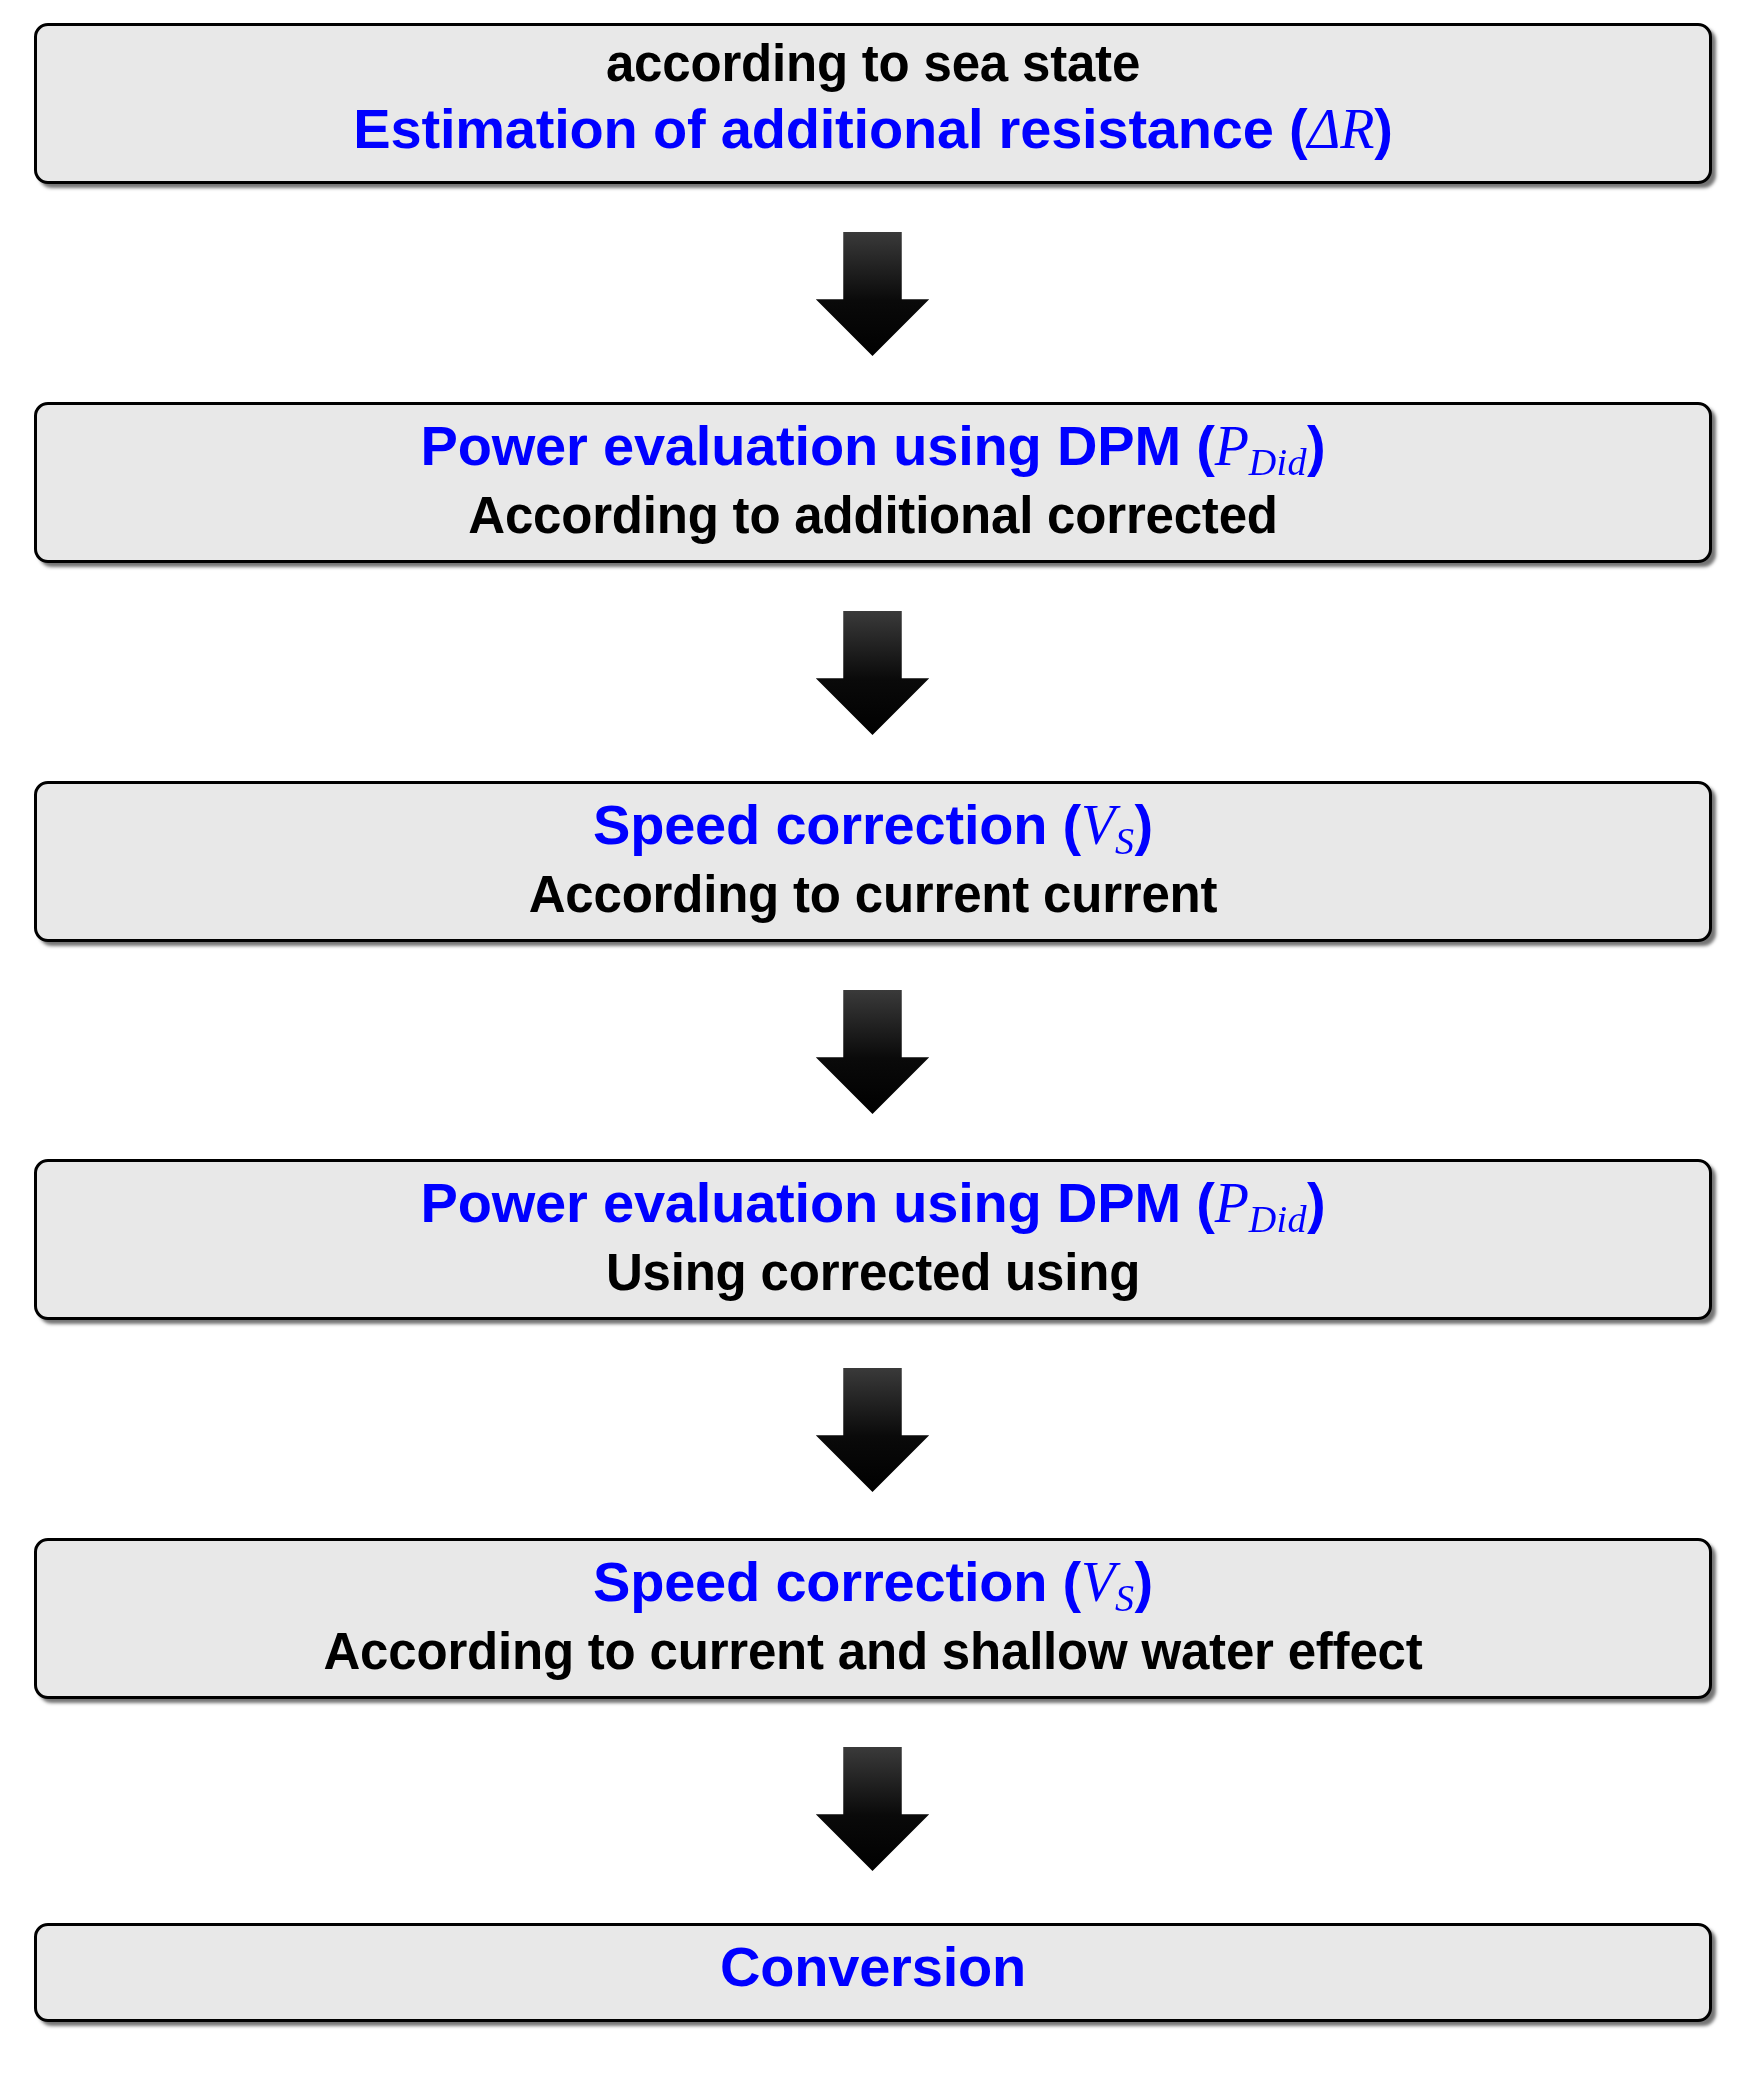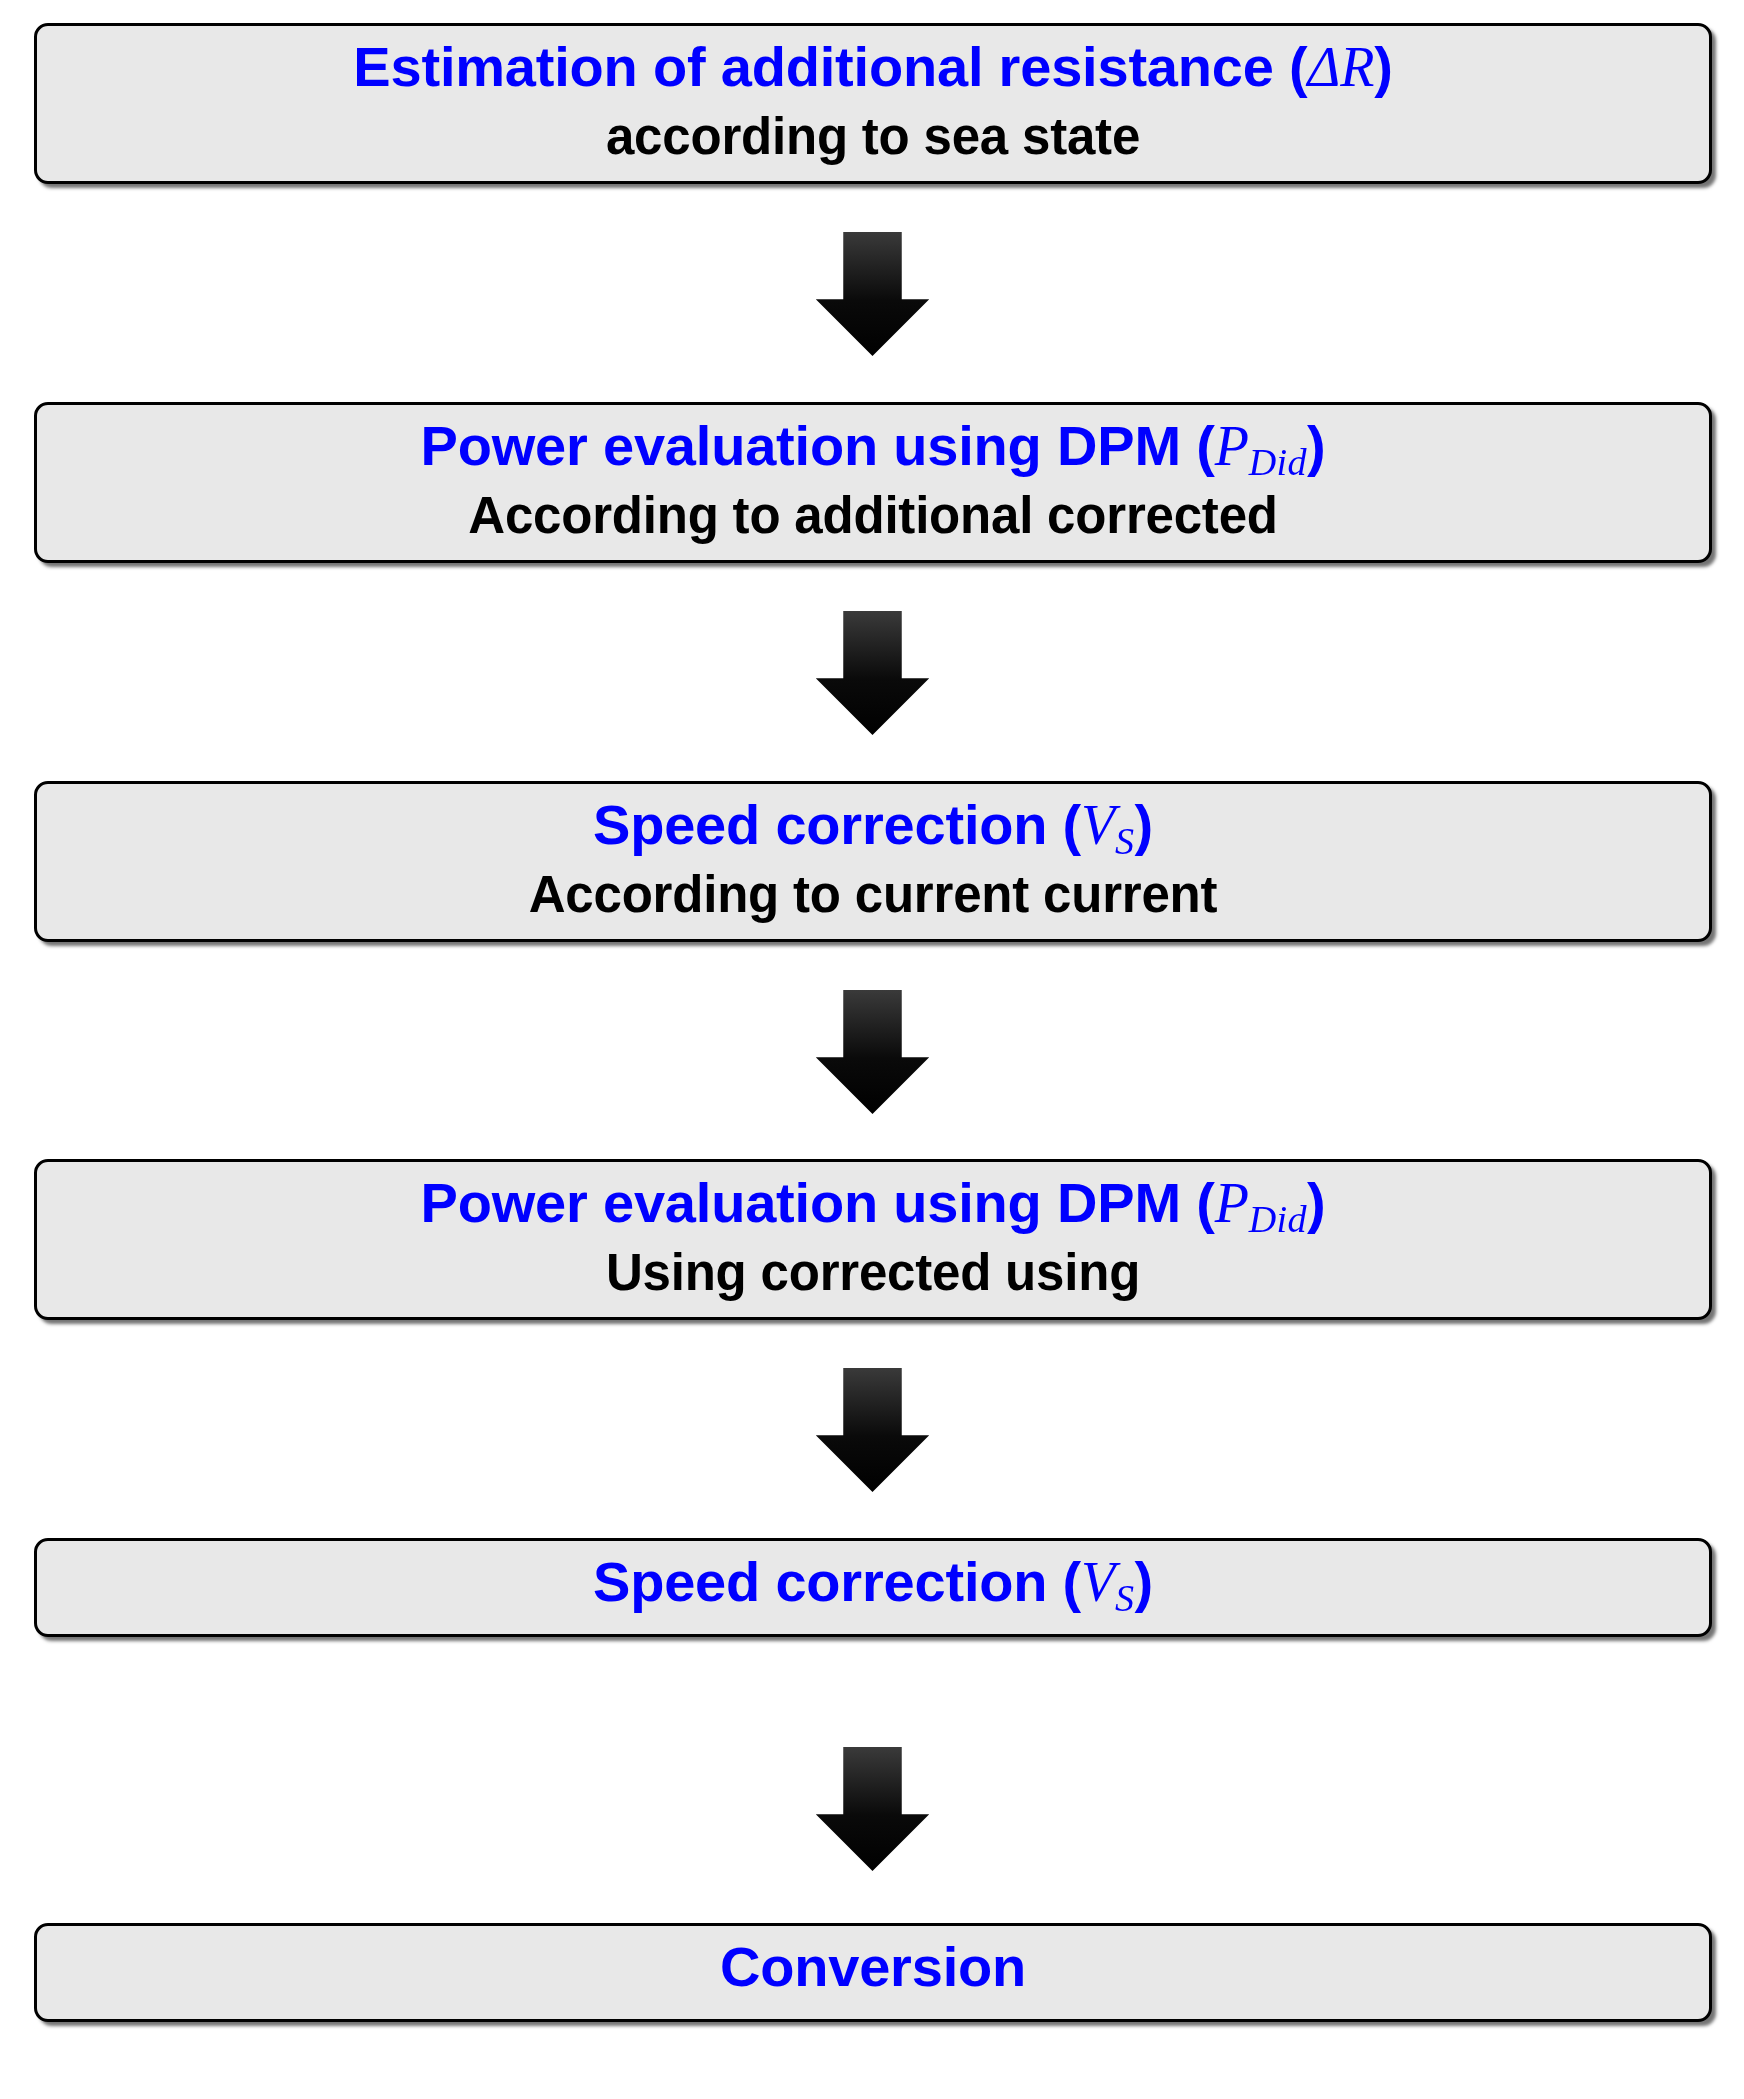--- a/index.html
+++ b/index.html
@@ -95,22 +95,22 @@
   .n5 { position:absolute; left:34px; top:981px; height:147px; }
   .a5 { position:absolute; left:0;    top:1137px; width:1745px; }
   .n6 { position:absolute; left:34px; top:1220px; height:147px; }
 </style>
 </head>
 <body>
 
 <div id="flow">
 
   <div class="node n1" style="height: auto; top: 23px;">
+    <span class="node-line line-secondary">according to sea state</span>
     <span class="node-line line-primary"><span>Estimation of additional resistance (</span><span class="mvar">ΔR</span><span class="msub"></span><span>)</span></span>
-    <span class="node-line line-secondary">according to sea state</span>
   </div>
 
   <div class="arrow-wrap a1" style="top: 230px;">
     <svg width="117" height="128" viewBox="0 0 132 144">
       <defs>
         <linearGradient id="ag1" x1="0" y1="0" x2="0" y2="1">
           <stop offset="0" stop-color="#3a3a3a"></stop>
           <stop offset="0.55" stop-color="#0a0a0a"></stop>
           <stop offset="1" stop-color="#000000"></stop>
         </linearGradient>
@@ -168,20 +168,21 @@
           <stop offset="0.55" stop-color="#0a0a0a"></stop>
           <stop offset="1" stop-color="#000000"></stop>
         </linearGradient>
       </defs>
       <path d="M 33 2 L 99 2 L 99 78 L 130 78 L 66 142 L 2 78 L 33 78 Z" fill="url(#ag4)"></path>
     </svg>
   </div>
 
   <div class="node n5" style="height: auto; top: 1538px;">
     <span class="node-line line-primary"><span>Speed correction (</span><span class="mvar">V</span><span class="msub">S</span><span>)</span></span>
+    <span class="node-line line-secondary">According to current and shallow water effect</span>
   </div>
 
   <div class="arrow-wrap a5" style="top: 1745px;">
     <svg width="117" height="128" viewBox="0 0 132 144">
       <defs>
         <linearGradient id="ag5" x1="0" y1="0" x2="0" y2="1">
           <stop offset="0" stop-color="#3a3a3a"></stop>
           <stop offset="0.55" stop-color="#0a0a0a"></stop>
           <stop offset="1" stop-color="#000000"></stop>
         </linearGradient>

